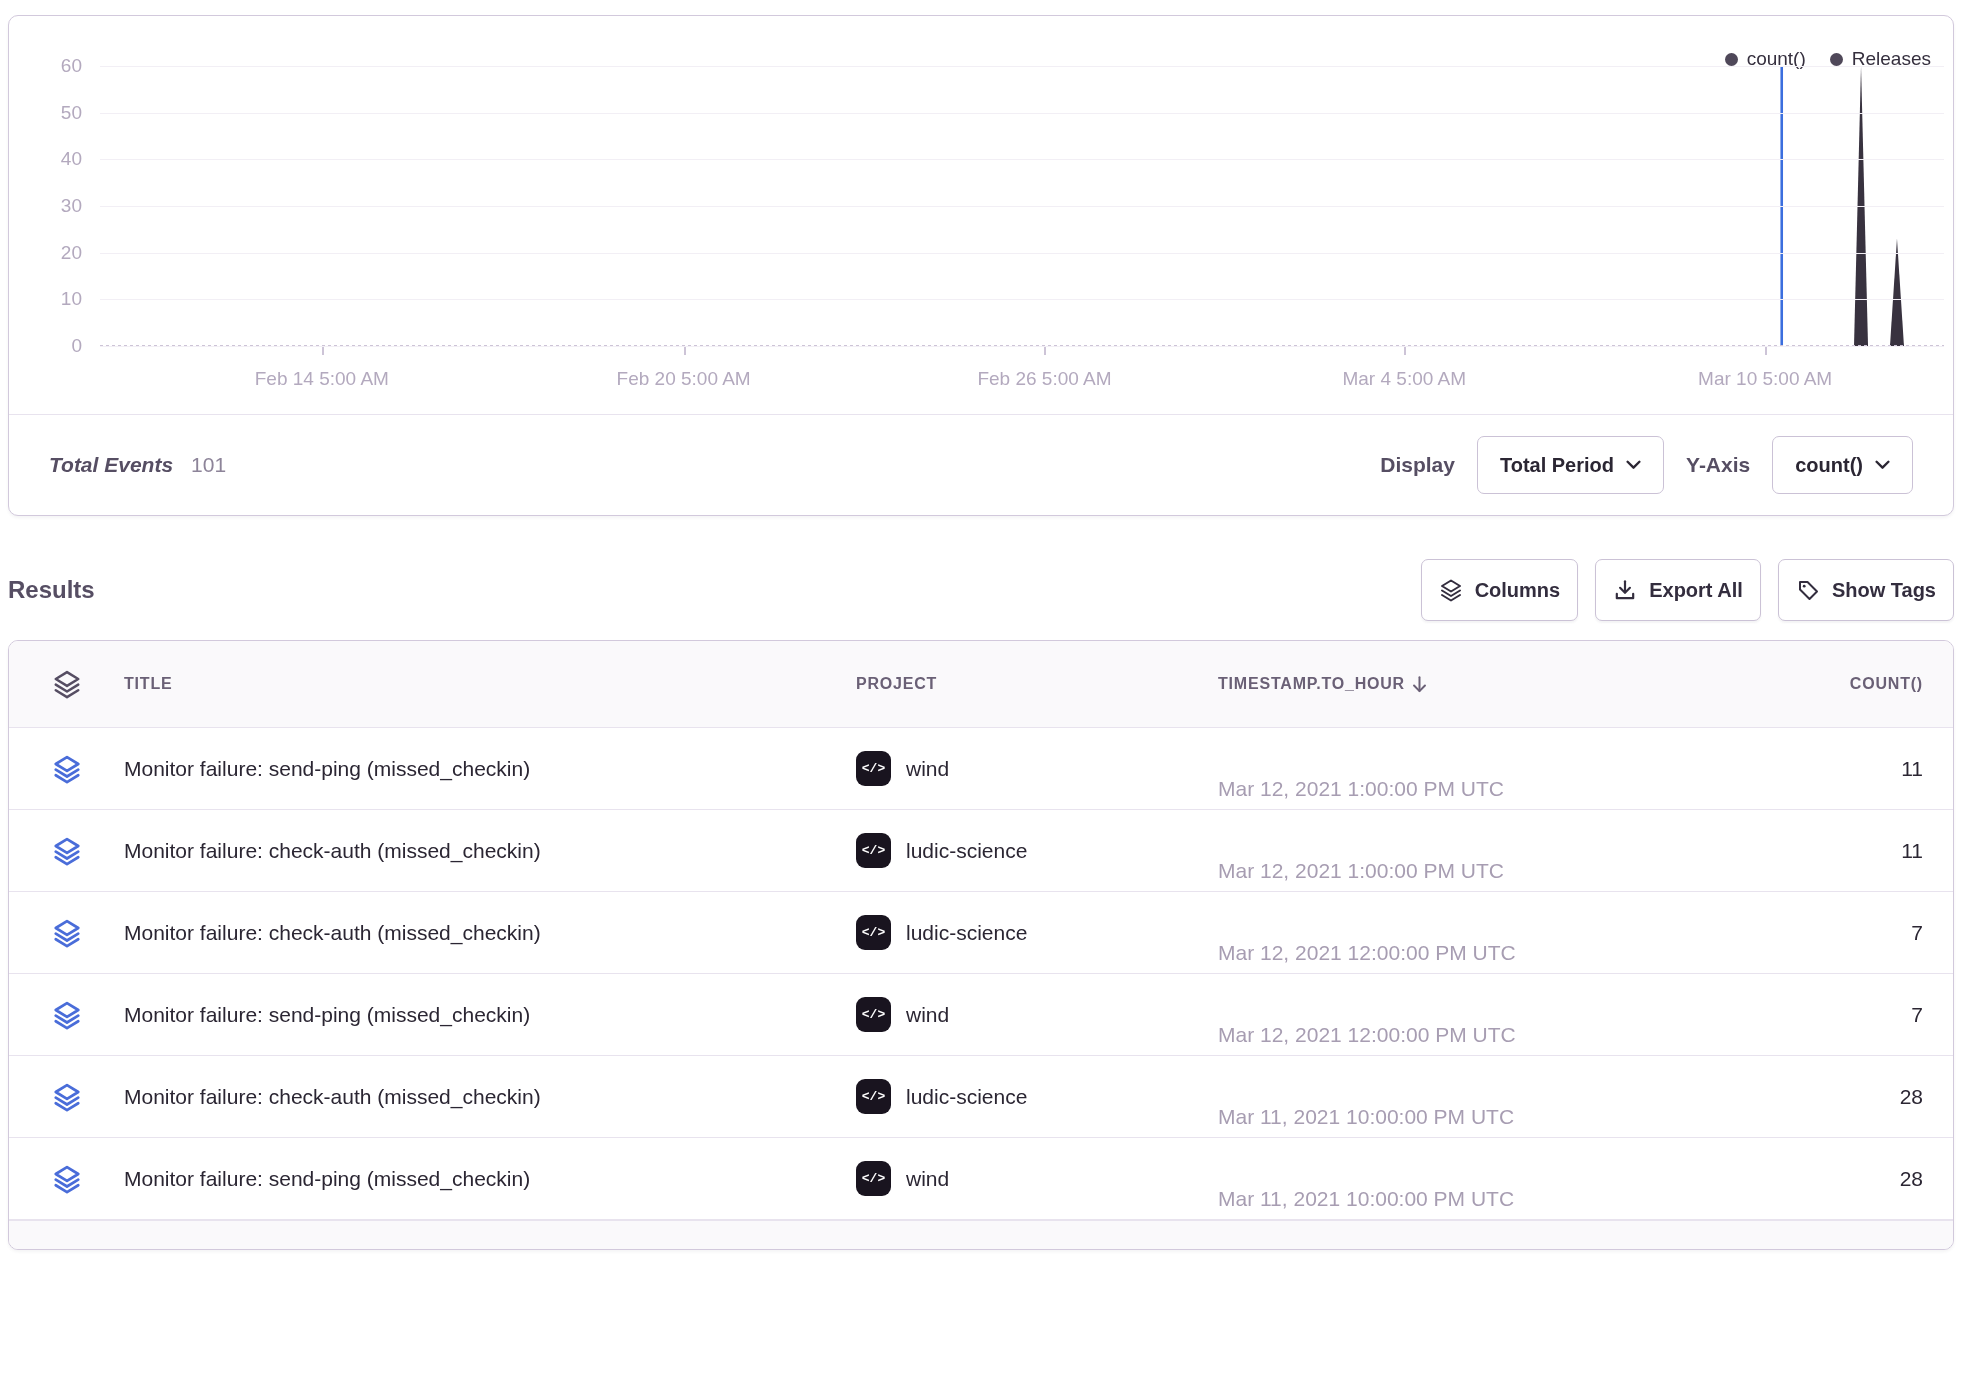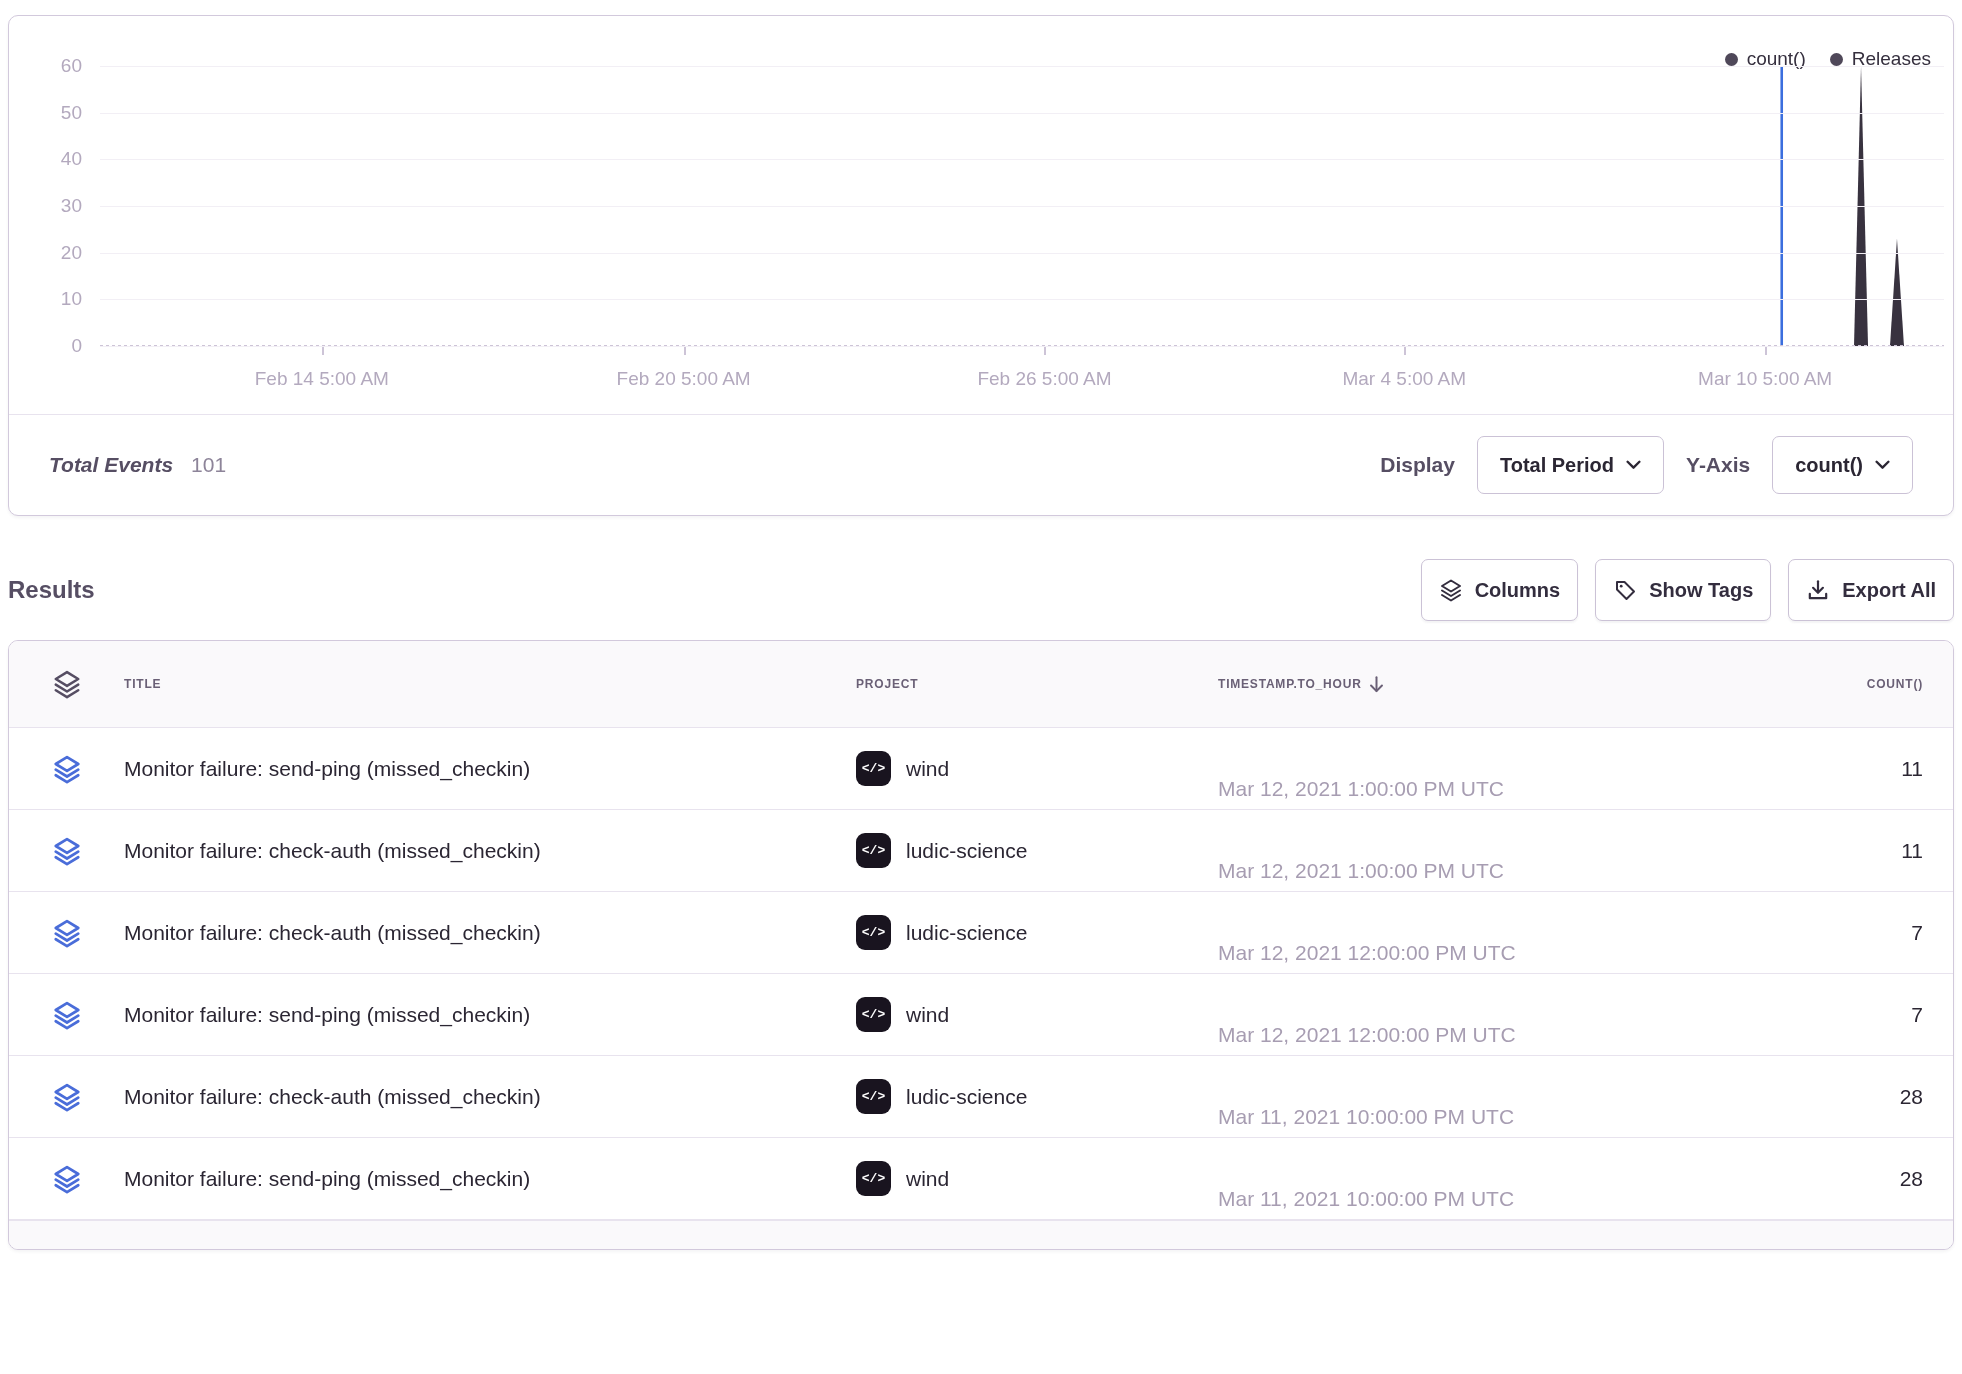--- a/index.html
+++ b/index.html
@@ -53,21 +53,21 @@
   .tool-btn { display:flex; align-items:center; gap:12px; height:62px; padding:0 17px;
     background:#fff; border:1px solid #cbc2d6; border-radius:7px;
     box-shadow:0 2px 2px rgba(70,60,90,0.06); font:inherit; font-size:20px;
     font-weight:bold; color:#332d3e; cursor:pointer; }
 
   
   .table-panel { overflow:hidden; }
   .trow { display:grid; grid-template-columns:115px 732px 362px 505px 1fr;
     align-items:center; }
   .thead { height:87px; background:#faf9fb; border-bottom:1px solid #e8e3ee;
-    color:#6a6076; font-size:12px; font-weight:bold; letter-spacing:0.8px; }
+    color:#6a6076; font-size:16px; font-weight:bold; letter-spacing:0.8px; }
   .tbody-row { height:82px; border-bottom:1px solid #e8e3ee; font-size:21px; }
   .cell-icon { display:flex; justify-content:center; }
   .cell-count { text-align:right; padding-right:30px; }
   .th-sort { display:inline-flex; align-items:center; gap:4px; }
   .cell-project { display:flex; align-items:center; gap:15px; }
   .code-badge { width:35px; height:35px; border-radius:9px; background:#19141f;
     display:flex; align-items:center; justify-content:center; color:#fff;
     font-size:13px; font-weight:bold; font-family:"Liberation Mono","DejaVu Sans Mono",monospace; }
   .cell-title { color:#2b2633; }
   .cell-ts { color:#a79db2;margin-top:40px; }
@@ -155,33 +155,33 @@
     <div class="results-buttons">
       <button class="tool-btn">
         <svg width="24" height="24" viewBox="0 0 24 24" fill="none" stroke="currentColor" stroke-width="2" stroke-linecap="round" stroke-linejoin="round">
           <path d="M12 2.5 L21 8 L12 13.5 L3 8 Z"></path>
             <path d="M3 12.5 L12 18 L21 12.5"></path>
             <path d="M3 17 L12 22.5 L21 17"></path>
         </svg>
         <span>Columns</span>
       </button>
       <button class="tool-btn">
-        <svg width="24" height="24" viewBox="0 0 24 24" fill="none" stroke="currentColor" stroke-width="2" stroke-linejoin="round">
-          <path d="M4 4 h7.5 L21 13.5 L13.5 21 L4 11.5 Z"></path>
-            <circle cx="8.2" cy="8.2" r="1.4" fill="currentColor" stroke="none"></circle>
-        </svg>
-        <span>Show Tags</span>
-      </button>
-      <button class="tool-btn">
         <svg width="24" height="24" viewBox="0 0 22 22" fill="none" stroke="currentColor" stroke-width="2" stroke-linecap="round" stroke-linejoin="round">
           <path d="M11 3 v10"></path>
             <path d="M6.5 9 L11 13.5 L15.5 9"></path>
             <path d="M3.5 14.5 v4 h15 v-4"></path>
         </svg>
         <span>Export All</span>
+      </button>
+      <button class="tool-btn">
+        <svg width="24" height="24" viewBox="0 0 24 24" fill="none" stroke="currentColor" stroke-width="2" stroke-linejoin="round">
+          <path d="M4 4 h7.5 L21 13.5 L13.5 21 L4 11.5 Z"></path>
+            <circle cx="8.2" cy="8.2" r="1.4" fill="currentColor" stroke="none"></circle>
+        </svg>
+        <span>Show Tags</span>
       </button>
     </div>
   </div>
 
   <div class="panel table-panel">
     <div class="trow thead">
       <div class="cell-icon stack-dark">
         <svg width="30" height="30" viewBox="0 0 24 24" fill="none" stroke="currentColor" stroke-width="2" stroke-linecap="round" stroke-linejoin="round">
           <path d="M12 2.5 L21 8 L12 13.5 L3 8 Z"></path>
             <path d="M3 12.5 L12 18 L21 12.5"></path>

